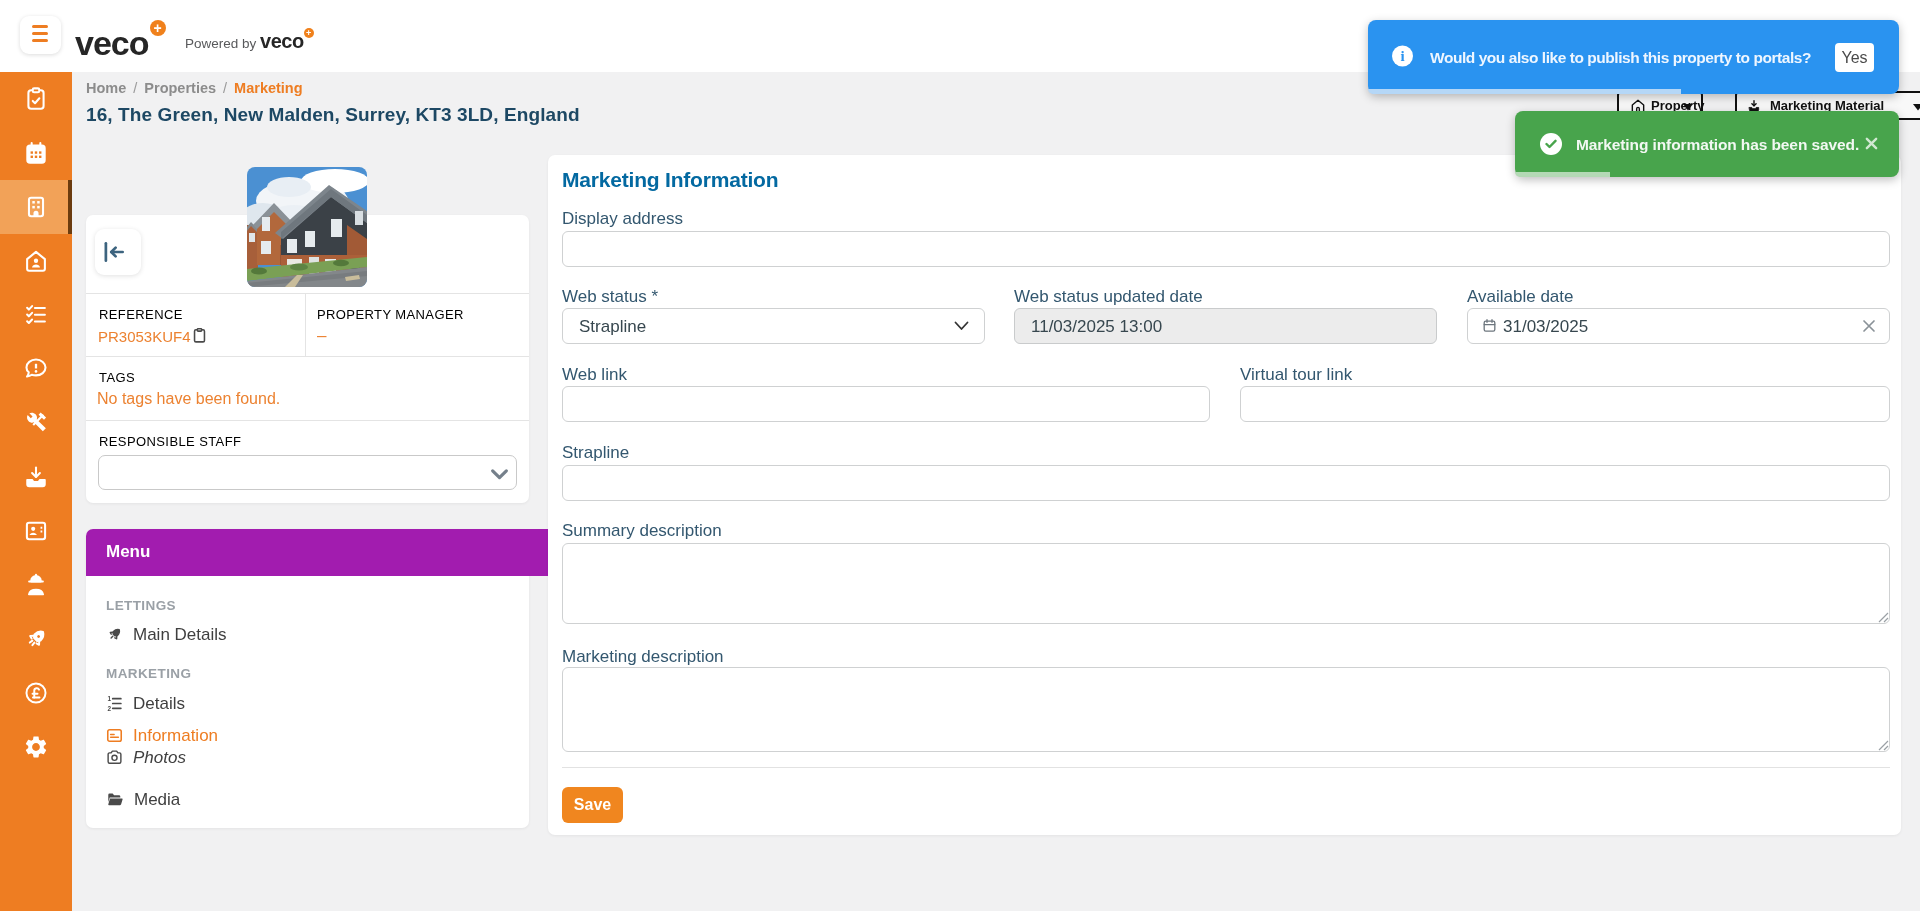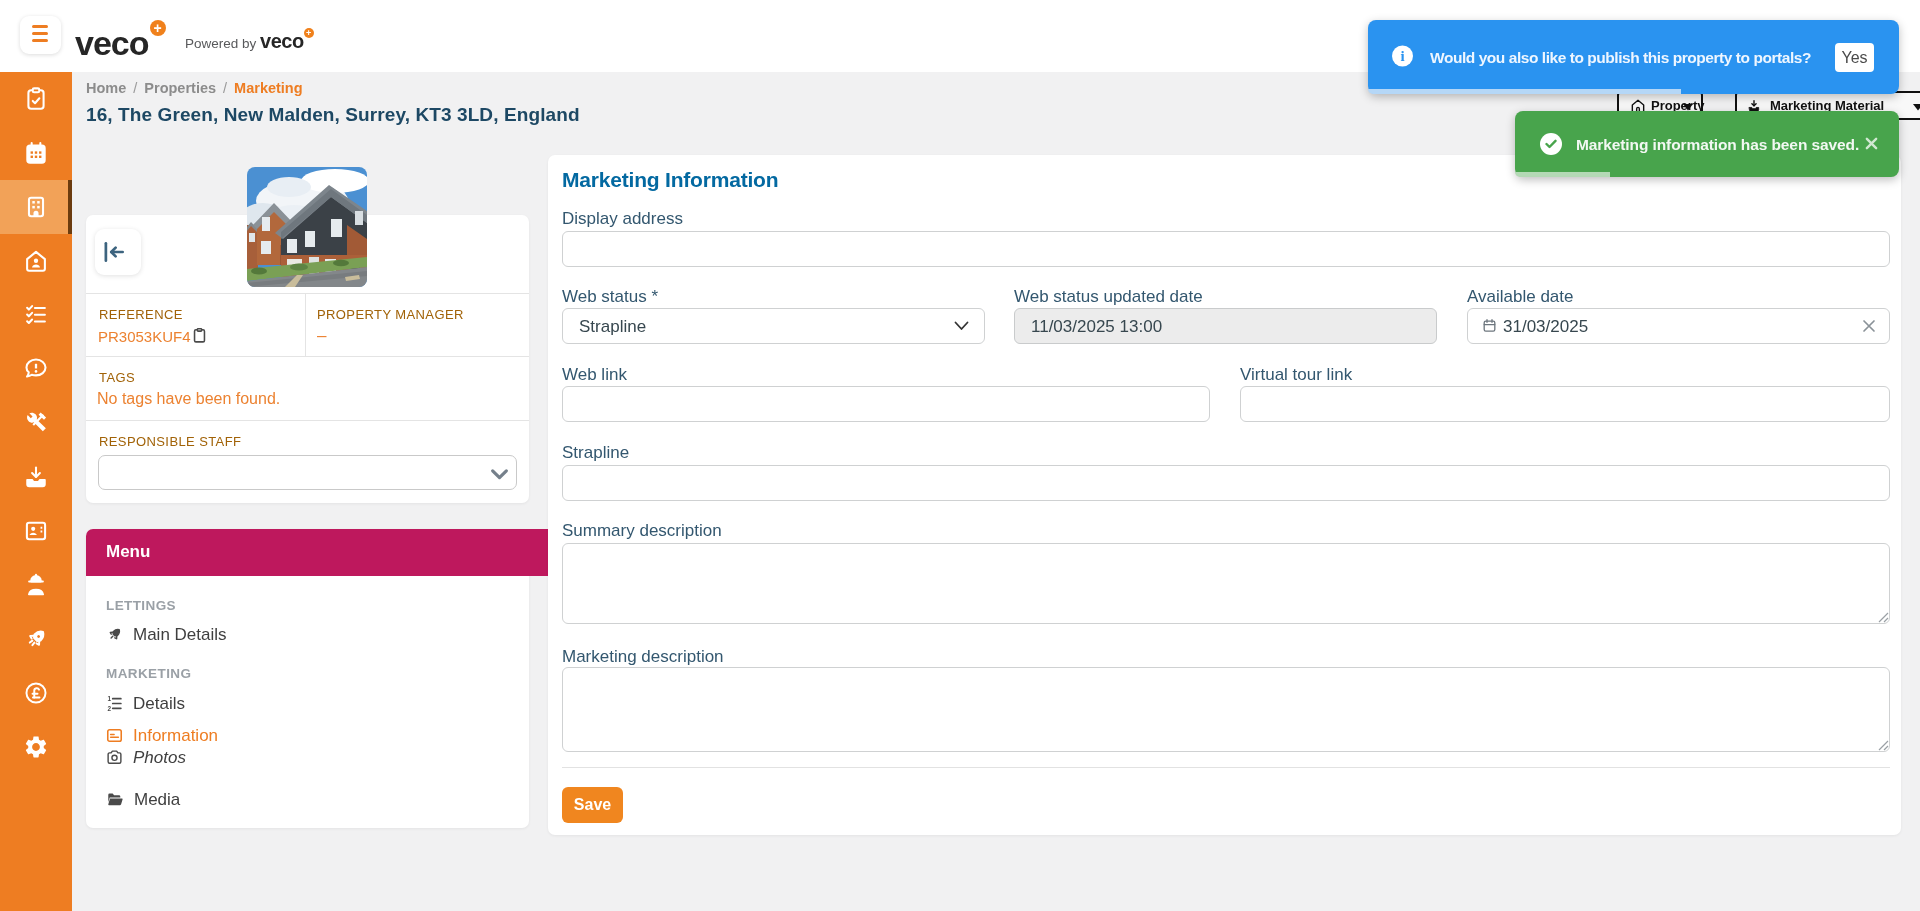--- a/index.html
+++ b/index.html
@@ -28,24 +28,24 @@
 #crumb .sep { color:#9a9a9a; font-weight:normal; padding:0 7px; }
 #crumb .active { color:#ee7d22; }
 #title { position:absolute; left:86px; top:104px; font-size:19px; font-weight:bold; color:#1d4864; letter-spacing:0.1px; }
 
 
 .card { position:absolute; background:#fff; border-radius:7px; box-shadow:0 1px 3px rgba(0,0,0,.06); }
 #card1 { left:86px; top:215px; width:443px; height:288px; }
 #collapsebtn { position:absolute; left:9px; top:14px; width:46px; height:46px; background:#fff; border-radius:9px; box-shadow:0 1px 5px rgba(0,0,0,.12); }
 #photo { position:absolute; left:161px; top:-48px; width:120px; height:120px; border-radius:8px; overflow:hidden; }
 .hdiv { position:absolute; left:0; width:443px; height:1px; background:#e4e4e4; }
-.minilabel { position:absolute; font-size:13px; color:#a16207; letter-spacing:.4px; }
+.minilabel { position:absolute; font-size:13px; color:#000000; letter-spacing:.4px; }
 .orangetxt { color:#ec8231; }
 #card2 { left:86px; top:529px; width:443px; height:299px; }
-#menuhead { position:absolute; left:0; top:0; width:498px; height:47px; background:#be185d; border-radius:7px 7px 0 0; }
+#menuhead { position:absolute; left:0; top:0; width:498px; height:47px; background:#a21caf; border-radius:7px 7px 0 0; }
 #menuhead .t { position:absolute; left:20px; top:13px; color:#fff; font-weight:bold; font-size:17px; }
 .sect { position:absolute; left:20px; font-size:13.5px; font-weight:bold; color:#9aa0a6; letter-spacing:.4px; }
 .mitem { position:absolute; left:20px; font-size:17px; color:#3f3f3f; }
 .mitem svg { vertical-align:-3px; margin-right:10px; }
 .mitem.on { color:#ee7d22; }
 
 
 #main { left:548px; top:155px; width:1353px; height:680px; }
 #main h1 { position:absolute; left:14px; top:13px; font-size:21px; color:#0369a1; letter-spacing:-0.2px; }
 .flabel { position:absolute; font-size:17px; color:#33576f; }

